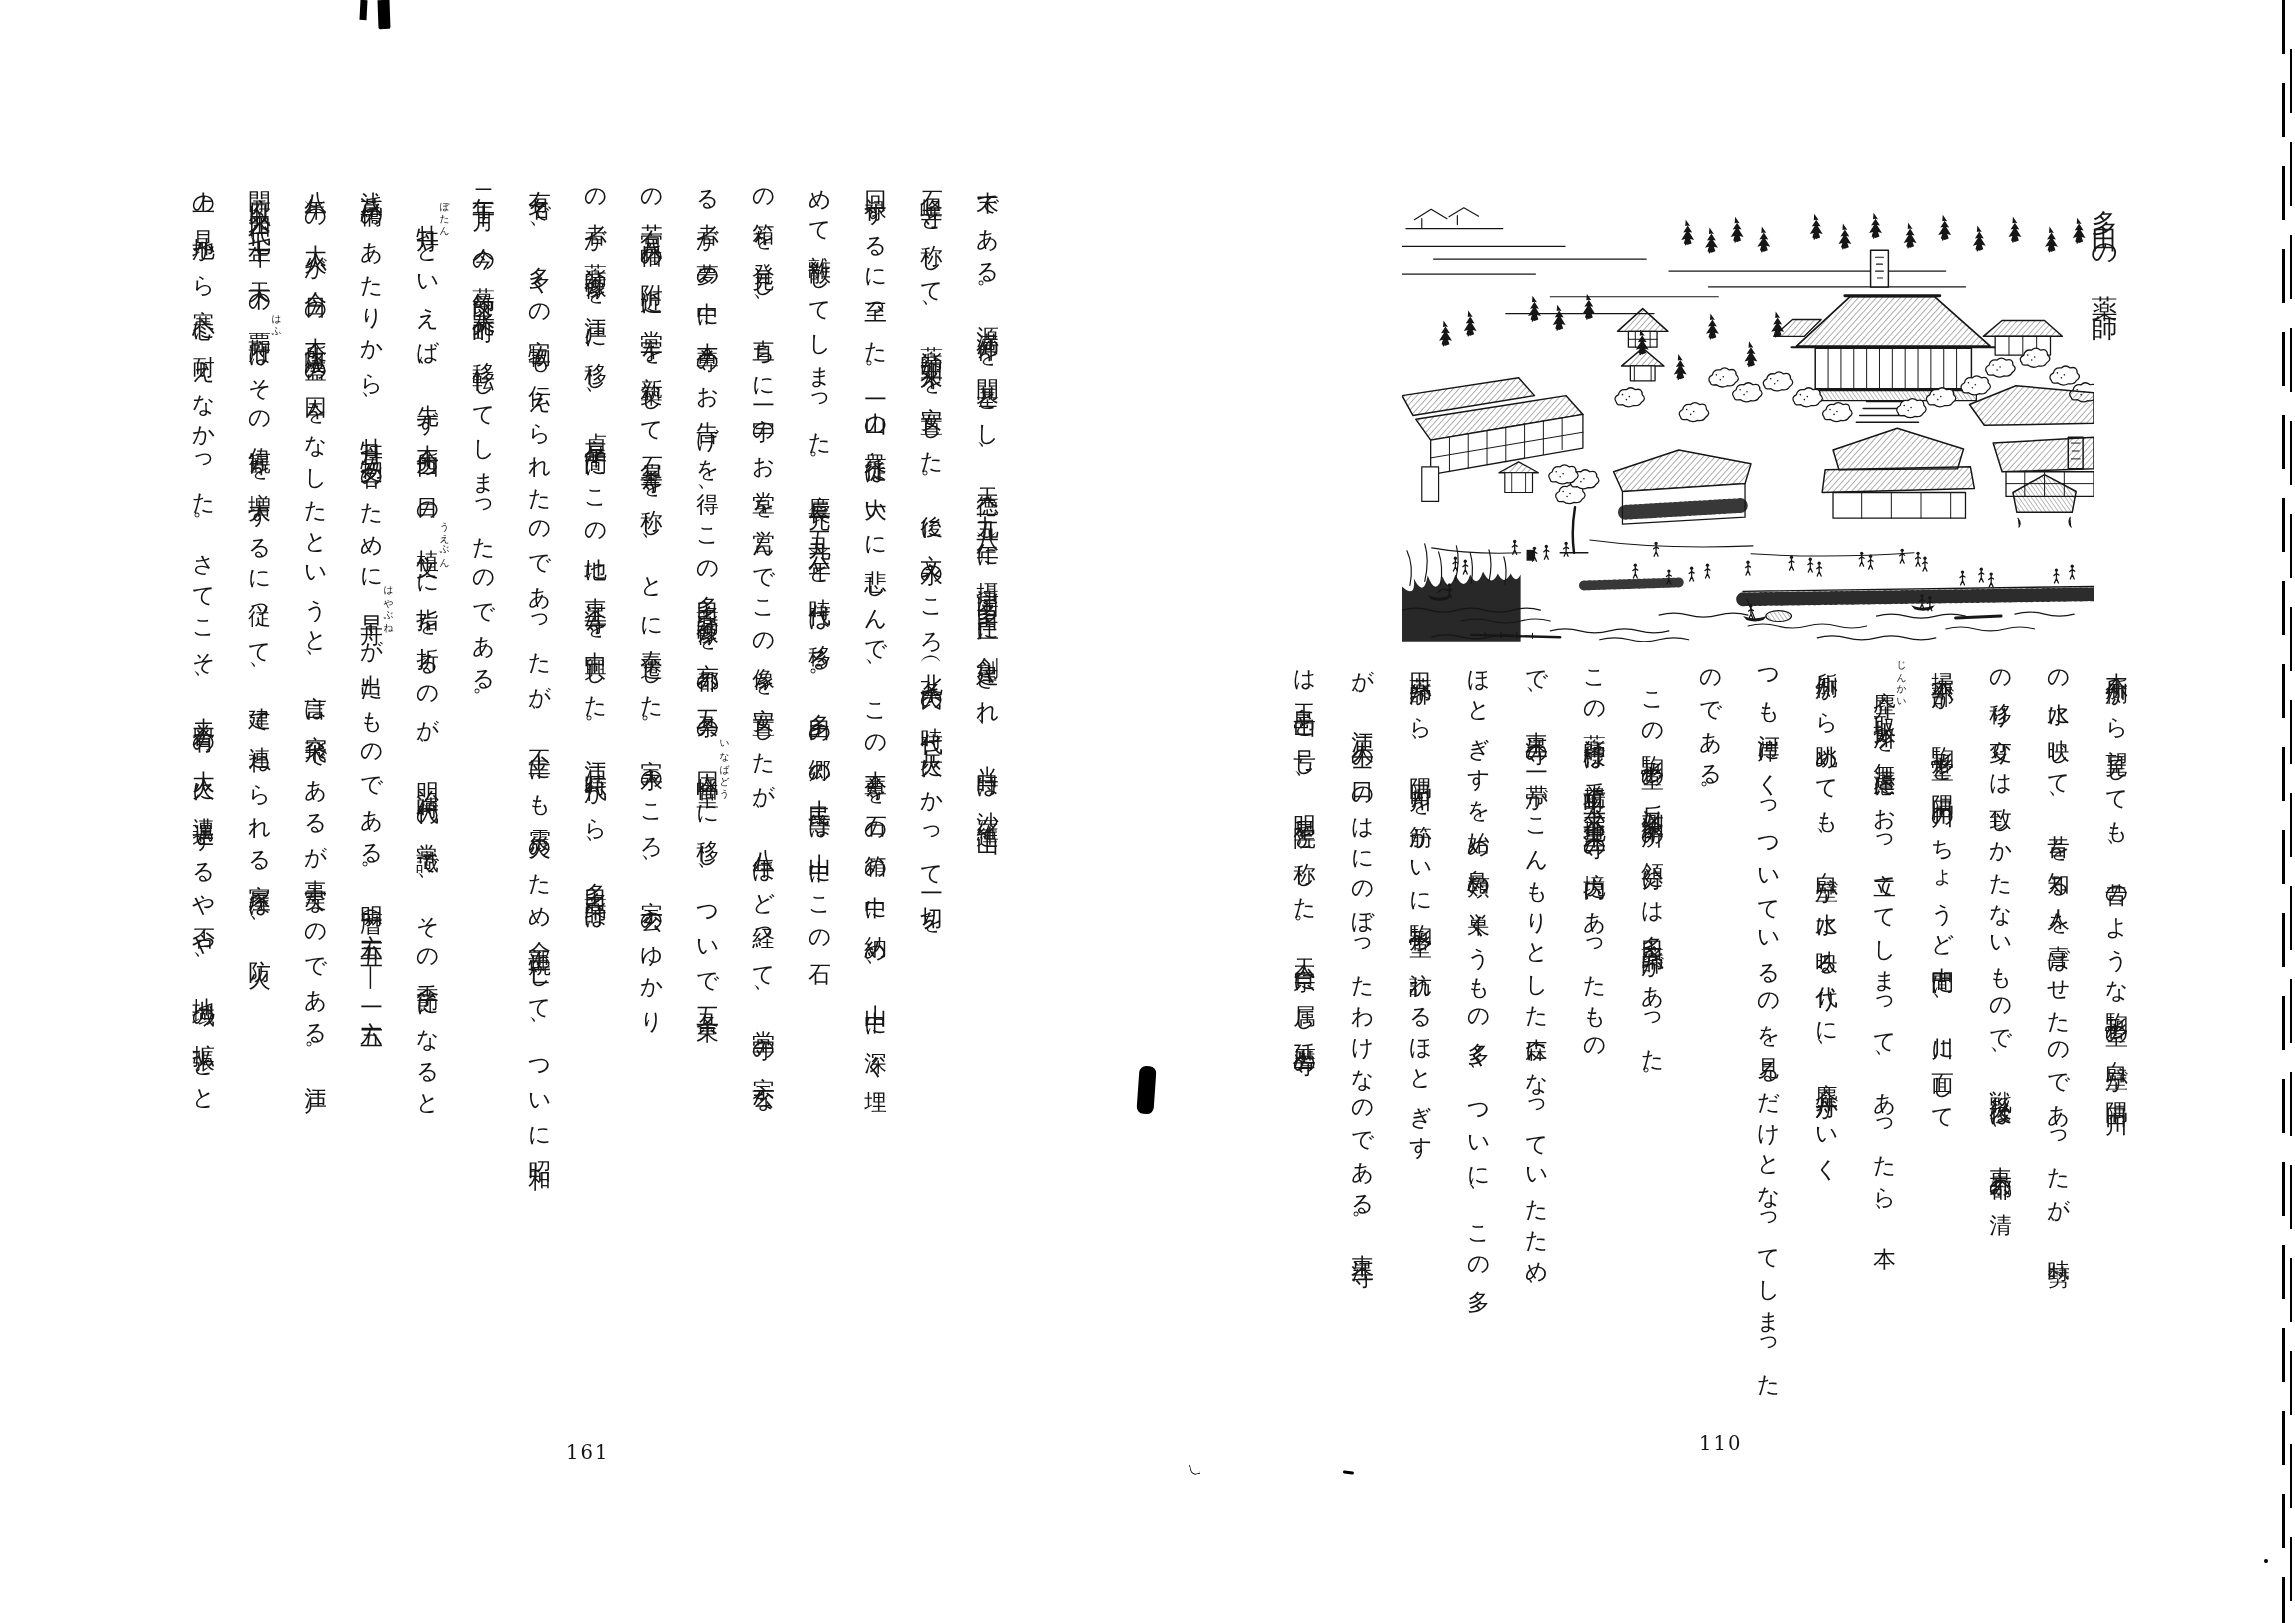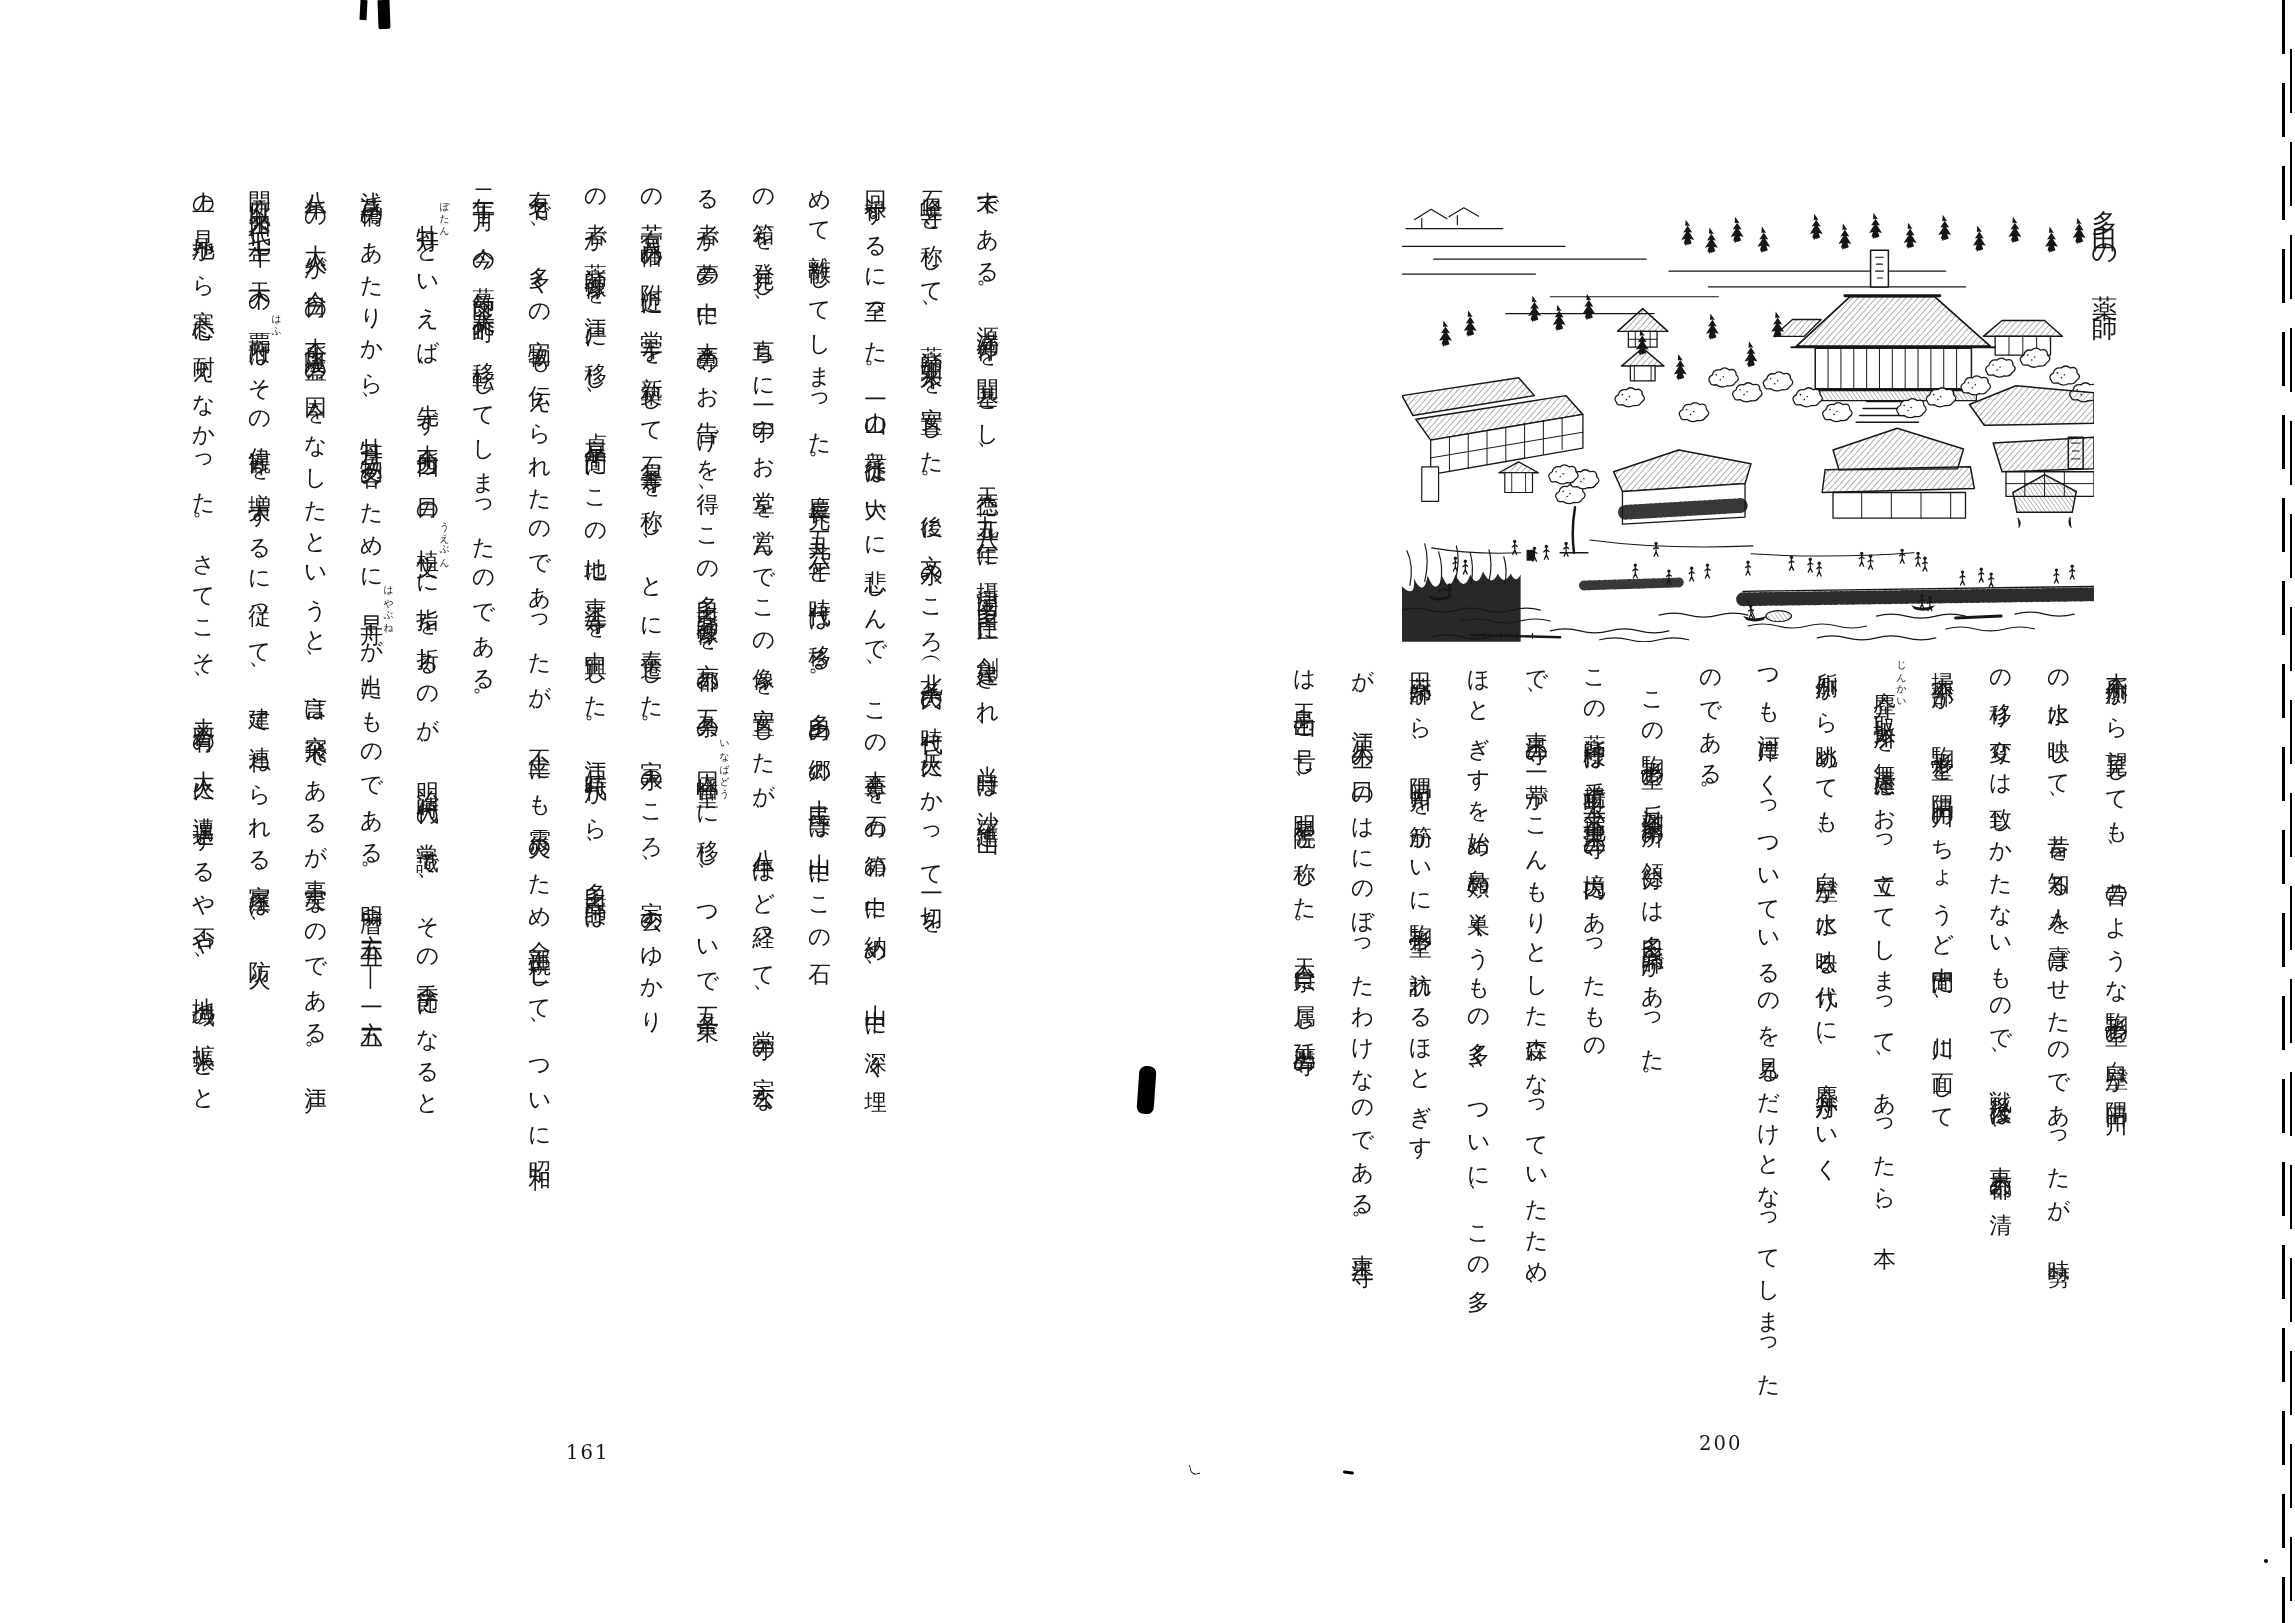--- a/index.html
+++ b/index.html
@@ -288,21 +288,21 @@
         <div class="col">つも河岸にくっついているのを見るだけとなってしまった</div>
         <div class="col">のである。</div>
         <div class="col indent">この駒形堂の反対側本所の領分には多田薬師があった。</div>
         <div class="col">この薬師様は番場町六十六番地東江寺の境内にあったもの</div>
         <div class="col">で、東江寺の一帯がこんもりとした森になっていたため、</div>
         <div class="col">ほとゝぎすを始め鳥類の巣くうもの多く、ついに、この多</div>
         <div class="col">田薬師から、隅田川を筋かいに駒形堂へ訪れるほとゝぎす</div>
         <div class="col">が、江戸人士の口のはにのぼったわけなのである。東江寺</div>
         <div class="col">は玉島山と号し、明星院と称した。天台宗に属し延暦寺の</div>
       </div>
-    <div id="num160" class="pagenum">200</div>
+    <div id="num160" class="pagenum">110</div>
   </div>
 
   <div id="art-top-tick-1" class="artifact"></div>
   <div id="art-top-tick-2" class="artifact"></div>
   <div id="art-gutter-blob" class="artifact"></div>
   <div id="art-edge-line-1" class="artifact"></div>
   <div id="art-edge-line-2" class="artifact"></div>
   <div id="art-speck-1" class="artifact"></div>
   <div id="art-speck-2" class="artifact"></div>
   <div id="art-speck-3" class="artifact"></div>

